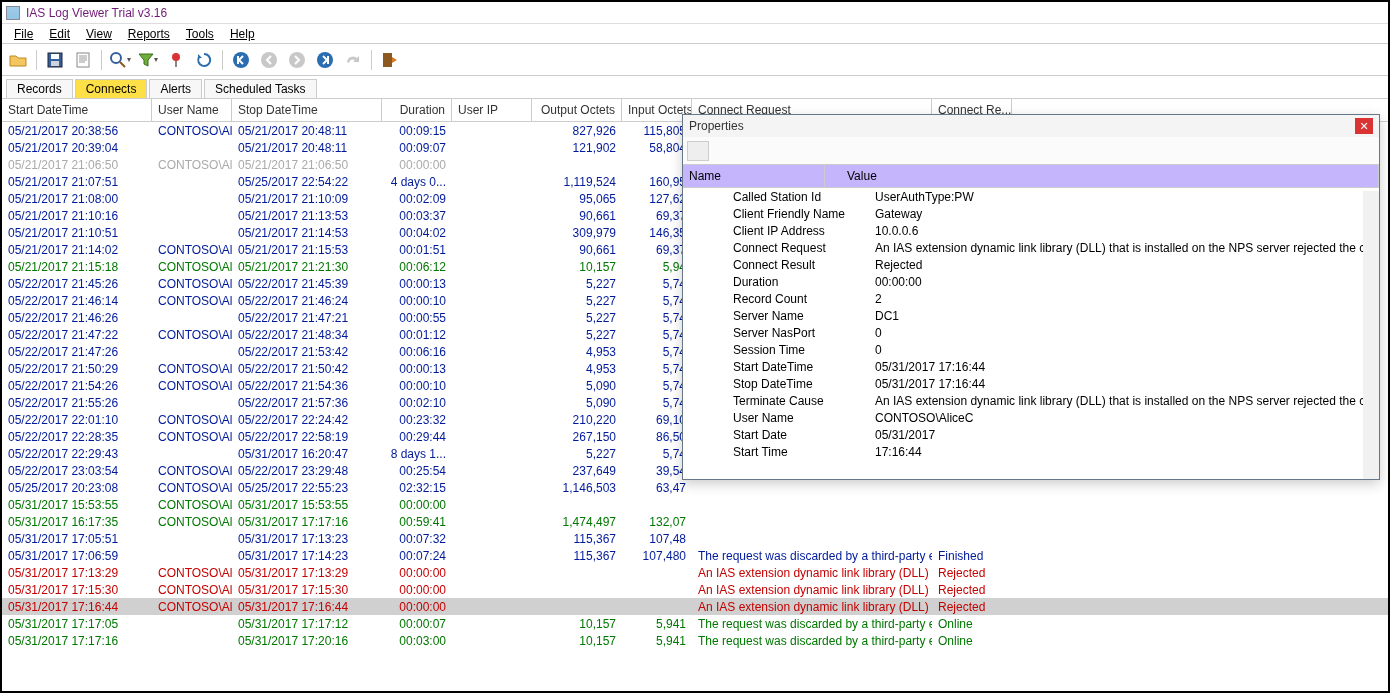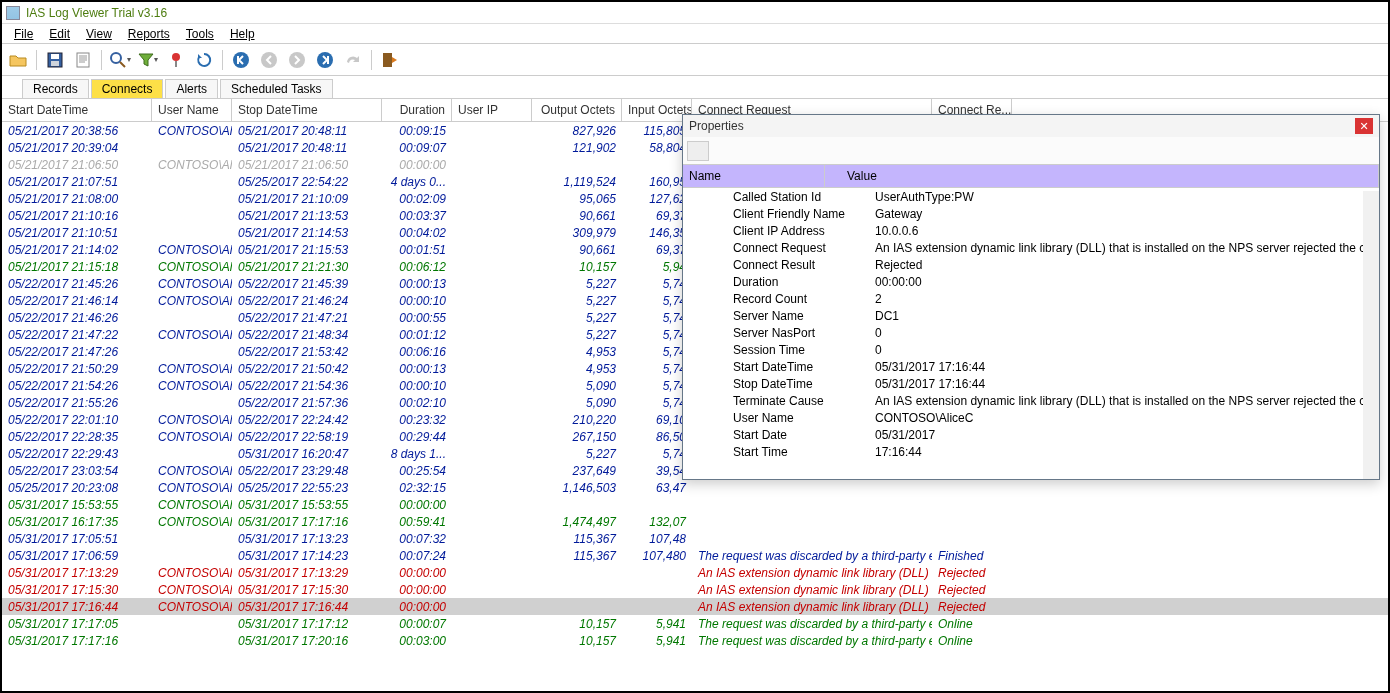--- a/index.html
+++ b/index.html
@@ -1,31 +1,31 @@
 <!DOCTYPE html>
 <html><head>
 <meta charset="utf-8">
 <style>
   * { box-sizing: border-box; margin: 0; padding: 0; }
   body { font-family: "Segoe UI", Tahoma, sans-serif; font-size: 12px; background: #fff; width: 1390px; height: 693px; overflow: hidden; border: 2px solid #000;}
-  .titlebar { height: 22px; display: flex; align-items: center; padding: 0 4px; background: #fff; font-size: 12px; color: #4d7c0f; border-bottom:1px solid #ddd; }
+  .titlebar { height: 22px; display: flex; align-items: center; padding: 0 4px; background: #fff; font-size: 12px; color: #701a75; border-bottom:1px solid #ddd; }
   .titlebar .icon { width: 14px; height: 14px; margin-right: 6px; display:inline-block; background:linear-gradient(#9ecbe8,#93c4e4);border:1px solid #889; }
   .menubar { height: 20px; display: flex; align-items: center; padding: 0 4px; border-bottom: 1px solid #ccc; text-decoration: underline; }
   .menubar span { padding: 0 8px; cursor: default; }
   .toolbar { height: 32px; display: flex; align-items: center; padding: 0 4px; gap: 4px; border-bottom: 1px solid #ccc; background:#fff;}
   .toolbar .tbtn { width:24px; height:24px; display:flex; align-items:center; justify-content:center; border:1px solid transparent; }
   .toolbar .sep { width:1px; height:20px; background:#ccc; margin:0 2px; }
-  .tabs { height: 22px; display:flex; align-items:flex-end; padding:0 20px; font-size:12px; }
+  .tabs { height: 22px; display:flex; align-items:flex-end; padding:0 4px; font-size:12px; }
   .tabs .tab { padding:2px 10px; border:1px solid #ccc; border-bottom:none; margin-right:2px; background:#f7f7f7; cursor:default;}
   .tabs .tab.active { background:#fde047; border-bottom:1px solid #fff; position:relative; top:1px;}
   .grid-wrap { position:relative; height:calc(693px - 22px - 20px - 32px - 22px - 4px); overflow:hidden;}
   .grid { width:100%; }
   .gridhead { display:flex; border-top:1px solid #ccc; border-bottom:1px solid #ccc; background:#fff; font-size:12px; color:#333;}
   .gridhead .col { padding:4px 6px; border-right:1px solid #ccc; overflow:hidden; white-space:nowrap;}
-  .gridbody { font-size:12px;font-style:italic;}
+  .gridbody { font-size:12px;}
   .row { display:flex; height:17px; align-items:center;}
   .row .cell { padding:0 6px; overflow:hidden; white-space:nowrap;}
   .row.gray { color:#aaa; }
   .row.navy { color:#001a9a; }
   .row.green { color:#007700;}
   .row.red { color:#c40000;}
   .row.selected { background:#d0d0d0; }
   .tar { text-align:right; }
 
   .c0{width:150px;} .c1{width:80px;} .c2{width:150px;} .c3{width:70px; text-align:right;}

